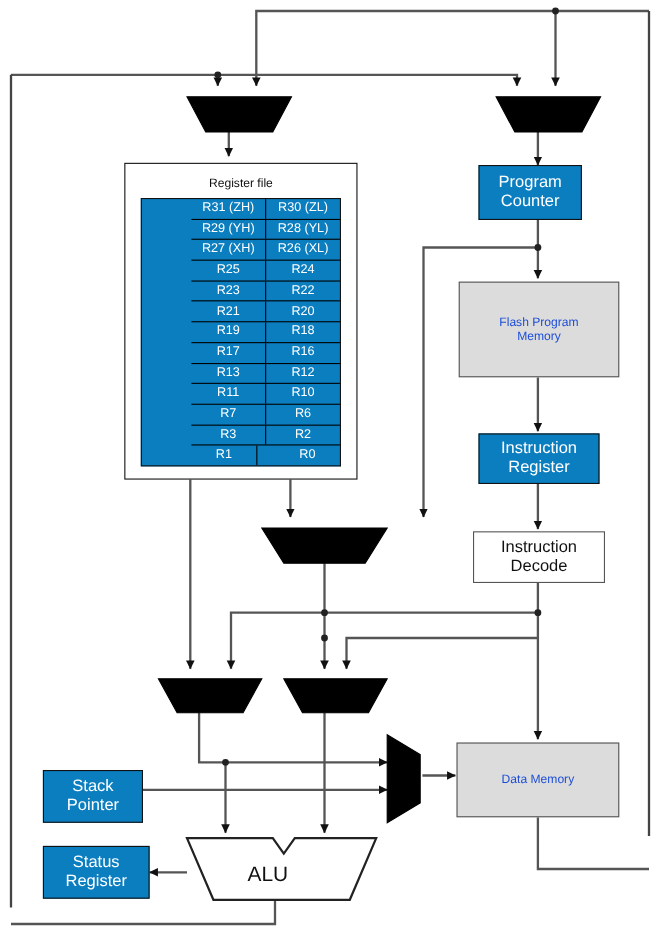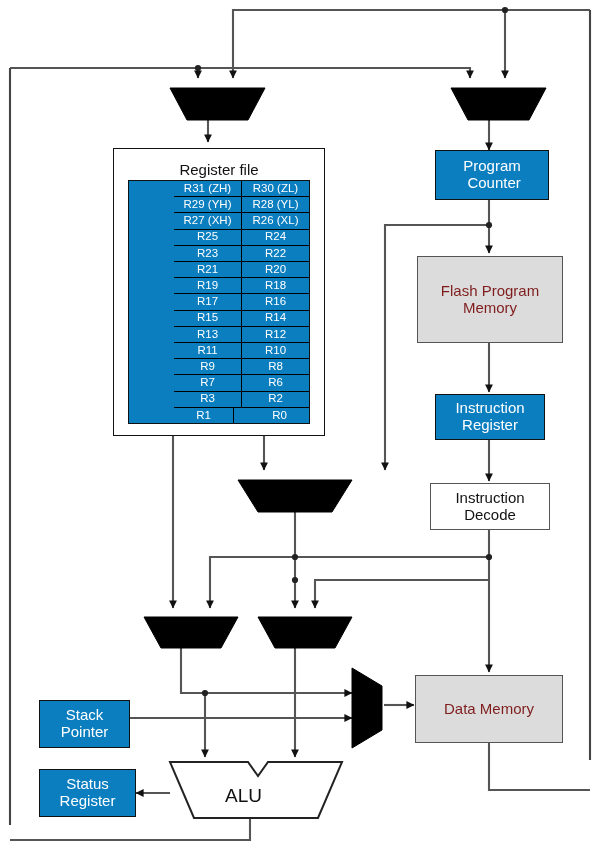--- a/index.html
+++ b/index.html
@@ -1,24 +1,24 @@
 <!DOCTYPE html>
 <html><head>
 <meta charset="utf-8">
 <style>
   html,body{margin:0;padding:0;background:#ffffff;}
   body{font-family:"Liberation Sans","DejaVu Sans",sans-serif;}
   #stage{position:relative;width:600px;height:854px;background:#ffffff;overflow:hidden;}
   #svgroot{position:absolute;left:0;top:0;width:600px;height:854px;}
   .blk{position:absolute;box-sizing:border-box;display:flex;align-items:center;justify-content:center;text-align:center;line-height:1.12;}
   .blue-blk{background:#0b7ec0;border:1.6px solid #111111;color:#ffffff;font-size:15px;}
-  .gray-blk{background:#dcdcdc;border:1.6px solid #555555;color:#7f1d1d;font-size:15px;}
+  .gray-blk{background:#dcdcdc;border:1.6px solid #555555;color:#1d4ed8;font-size:11px;}
   .white-blk{background:#ffffff;border:1.6px solid #555555;color:#111111;font-size:15px;}
   .rf-outer{position:absolute;background:#ffffff;border:1.6px solid #111111;box-sizing:border-box;}
-  .rf-title{position:absolute;width:100%;text-align:center;font-size:15px;color:#111111;}
+  .rf-title{position:absolute;width:100%;text-align:center;font-size:11px;color:#111111;}
   .rf-grid{position:absolute;border:1.4px solid #111111;box-sizing:border-box;background:#0b7ec0;display:flex;flex-direction:column;padding-left:45px;}
   .rf-row{display:flex;flex:1 1 0;border-bottom:1.2px solid #000000;}
   .rf-row:last-child{border-bottom:none;gap:16px;}
   .rf-cell{flex:1 1 50%;display:flex;align-items:center;justify-content:center;color:#ffffff;font-size:11.5px;line-height:1;}
   .rf-cell.left{border-right:1.4px solid #000000;}
   .alu-label{position:absolute;font-size:19px;color:#111111;}
 </style>
 </head>
 <body>
 
@@ -131,50 +131,42 @@
       </div>
       <div class="rf-row">
         <div class="rf-cell left">R19</div>
         <div class="rf-cell">R18</div>
       </div>
       <div class="rf-row">
         <div class="rf-cell left">R17</div>
         <div class="rf-cell">R16</div>
       </div>
       <div class="rf-row">
-        <div class="rf-cell left">R15</div>
-        <div class="rf-cell">R14</div>
-      </div>
-      <div class="rf-row">
         <div class="rf-cell left">R13</div>
         <div class="rf-cell">R12</div>
       </div>
       <div class="rf-row">
         <div class="rf-cell left">R11</div>
         <div class="rf-cell">R10</div>
-      </div>
-      <div class="rf-row">
-        <div class="rf-cell left">R9</div>
-        <div class="rf-cell">R8</div>
       </div>
       <div class="rf-row">
         <div class="rf-cell left">R7</div>
         <div class="rf-cell">R6</div>
       </div>
       <div class="rf-row">
         <div class="rf-cell left">R3</div>
         <div class="rf-cell">R2</div>
       </div>
       <div class="rf-row">
         <div class="rf-cell left">R1</div>
         <div class="rf-cell">R0</div>
       </div>
     </div>
 
-  <div class="blk blue-blk" style="left:435px;top:150px;width:114px;height:50px;text-align:right;">Program<br>Counter</div>
+  <div class="blk blue-blk" style="left:435px;top:150px;width:94px;height:50px;">Program<br>Counter</div>
   <div class="blk gray-blk" style="left:417px;top:256px;width:146px;height:87px;">Flash Program<br>Memory</div>
   <div class="blk blue-blk" style="left:435px;top:394px;width:110px;height:46px;">Instruction<br>Register</div>
   <div class="blk white-blk" style="left:430px;top:483px;width:120px;height:47px;">Instruction<br>Decode</div>
   <div class="blk blue-blk" style="left:39px;top:700px;width:91px;height:48px;">Stack<br>Pointer</div>
 
   <div class="blk gray-blk" style="left:415px;top:675px;width:148px;height:68px;">Data Memory</div>
   <div class="blk blue-blk" style="left:39px;top:769px;width:97px;height:48px;">Status<br>Register</div>
 
   <div class="alu-label" style="left:225px;top:785px;">ALU</div>
 

